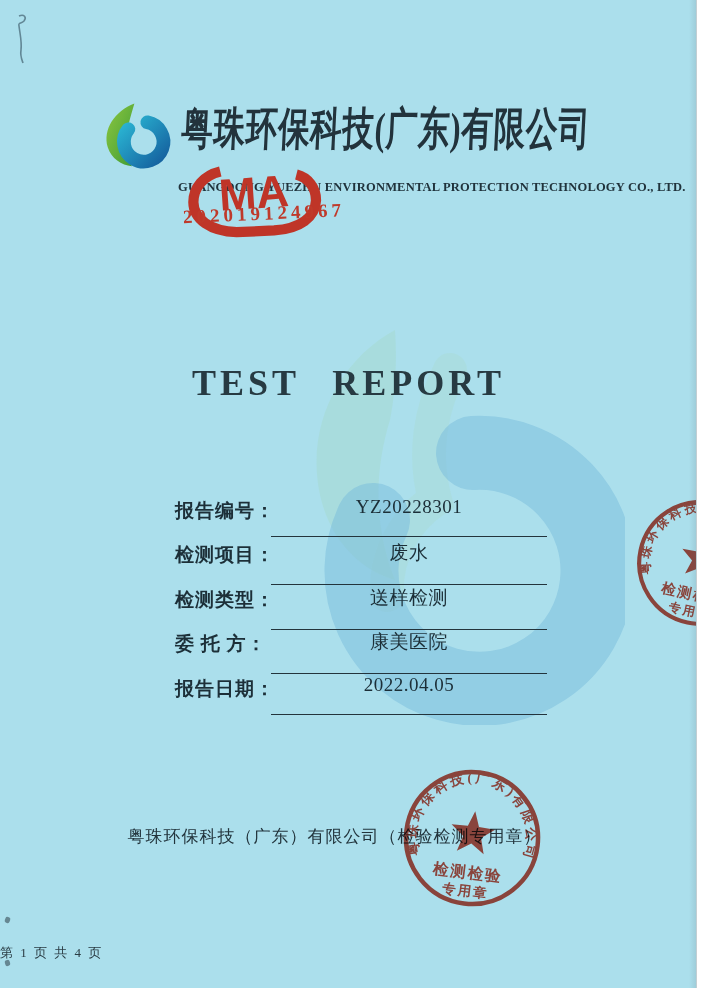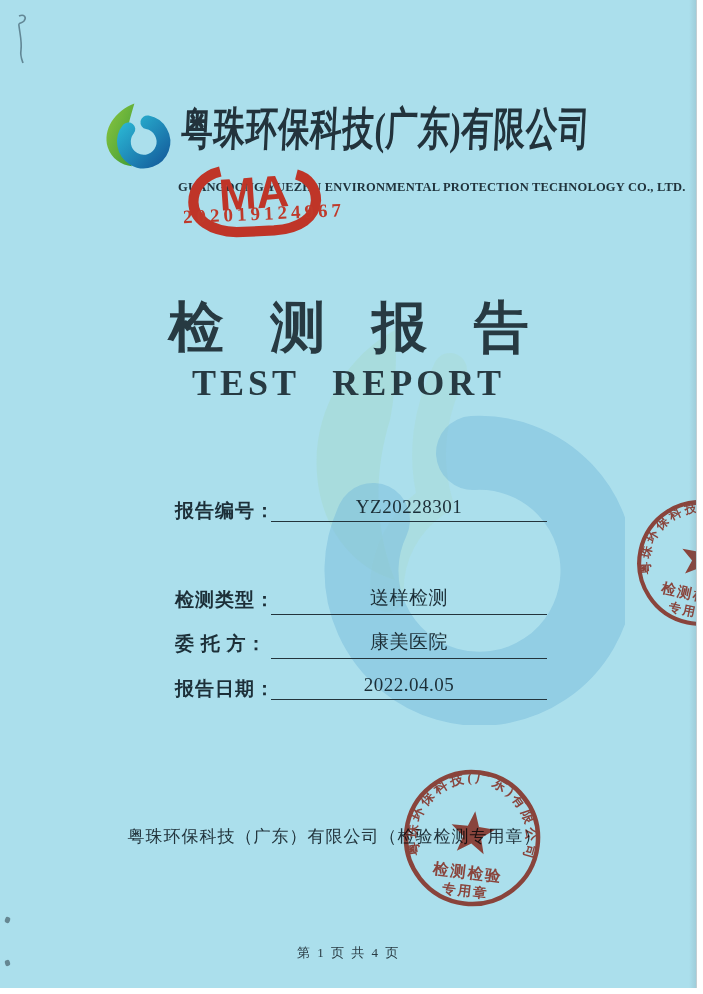--- a/index.html
+++ b/index.html
@@ -27,32 +27,32 @@
             color:#273a42;letter-spacing:4px;word-spacing:20px;}
 
   
   .watermark{left:245px;top:315px;width:380px;height:410px;opacity:.55;}
 
   
   .field-row{left:175px;width:372px;height:30px;}
   .field-label{position:absolute;left:0;top:0;font-size:19px;color:#1c2f38;
                white-space:nowrap;letter-spacing:1px;font-weight:bold;}
   .field-line{position:absolute;left:96px;top:-2px;width:276px;text-align:center;
-              border-bottom:1.6px solid #23343c;padding-bottom:3px;font-size:19px;
+              border-bottom:1.6px solid #23343c;padding-bottom:18px;font-size:19px;
               color:#1c2f38;letter-spacing:.5px;}
 
   
   .seal-line{left:0;top:825px;width:669px;text-align:center;font-size:17px;
              color:#22343c;letter-spacing:1px;}
   .stamp{mix-blend-mode:multiply;opacity:.88;}
   .stamp-big{left:396px;top:762px;width:152px;height:152px;transform:rotate(7deg);}
   .stamp-side{left:630px;top:493px;width:140px;height:140px;transform:rotate(12deg);}
   .stamp text{font-family:"Liberation Serif",serif;font-weight:bold;}
 
-  .page-num{left:0;top:944px;width:697px;text-align:center;font-size:13px;
+  .page-num{left:0;top:944px;width:697px;font-size:13px;
             color:#2a3c44;letter-spacing:2px;}
 
   
   .staple-top{left:11px;top:12px;width:22px;height:52px;}
   .speck{width:5px;height:6px;background:#55707c;border-radius:2px;opacity:.8;}
   .speck1{left:5px;top:917px;transform:rotate(20deg);}
   .speck2{left:5px;top:960px;transform:rotate(-15deg);}
   .edge-shade{left:689px;top:0;width:8px;height:988px;
               background:linear-gradient(to right,rgba(0,0,0,0),rgba(90,110,120,.18));}
 </style>
@@ -90,26 +90,29 @@
 
   <div class="abs company-cn">粤珠环保科技(广东)有限公司</div>
   <div class="abs company-en">GUANGDONG YUEZHU ENVIRONMENTAL PROTECTION TECHNOLOGY CO., LTD.</div>
 
   <svg class="abs cma-group" viewBox="0 0 150 92">
     <path d="M40,14 C22,17 10,29 9,45 C8,63 25,77 53,80 L93,81 C121,81 138,70 140,52 C141,38 133,27 121,23" fill="none" stroke="#bf3528" stroke-width="11"></path>
     <text x="74" y="56" text-anchor="middle" font-size="48" font-weight="bold" fill="#bf3528" font-family="Liberation Sans, sans-serif">MA</text>
   </svg>
   <div class="abs cma-number">202019124967</div>
 
-  <div class="abs title-cn">检测报告</div>
   <div class="abs title-en">TEST REPORT</div>
 
   <div class="abs field-row" style="top:498px">
     <span class="field-label">报告编号：</span>
     <span class="field-line">YZ20228301</span>
+  </div>
+  <div class="abs field-row" style="top:542px">
+    <span class="field-label">检测项目：</span>
+    <span class="field-line">废水</span>
   </div>
   <div class="abs field-row" style="top:631px">
     <span class="field-label">委 托 方：</span>
     <span class="field-line">康美医院</span>
   </div>
   <div class="abs field-row" style="top:587px">
     <span class="field-label">检测类型：</span>
     <span class="field-line">送样检测</span>
   </div>
   <div class="abs field-row" style="top:676px">

